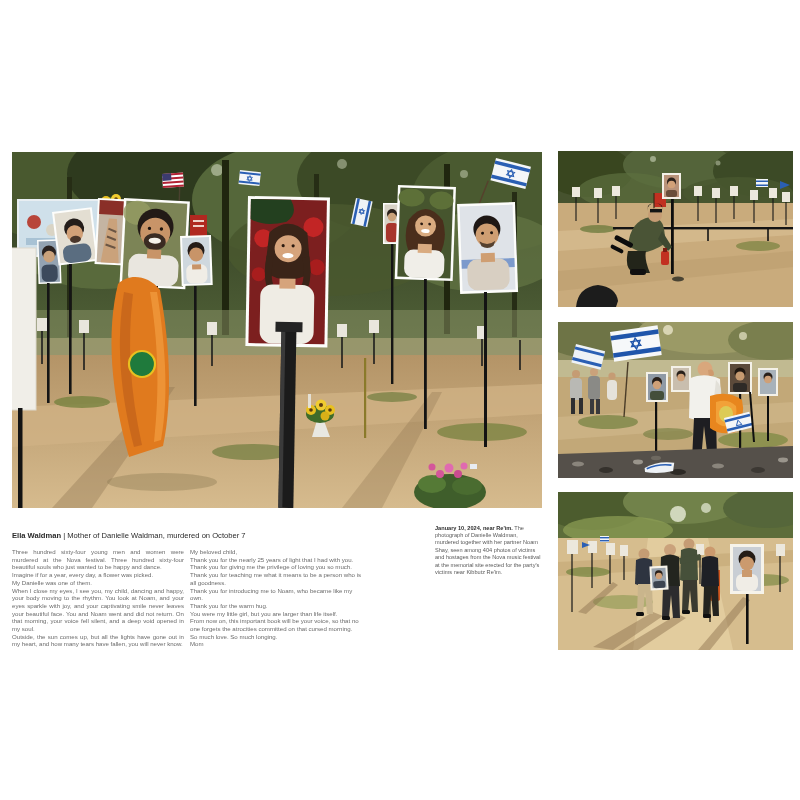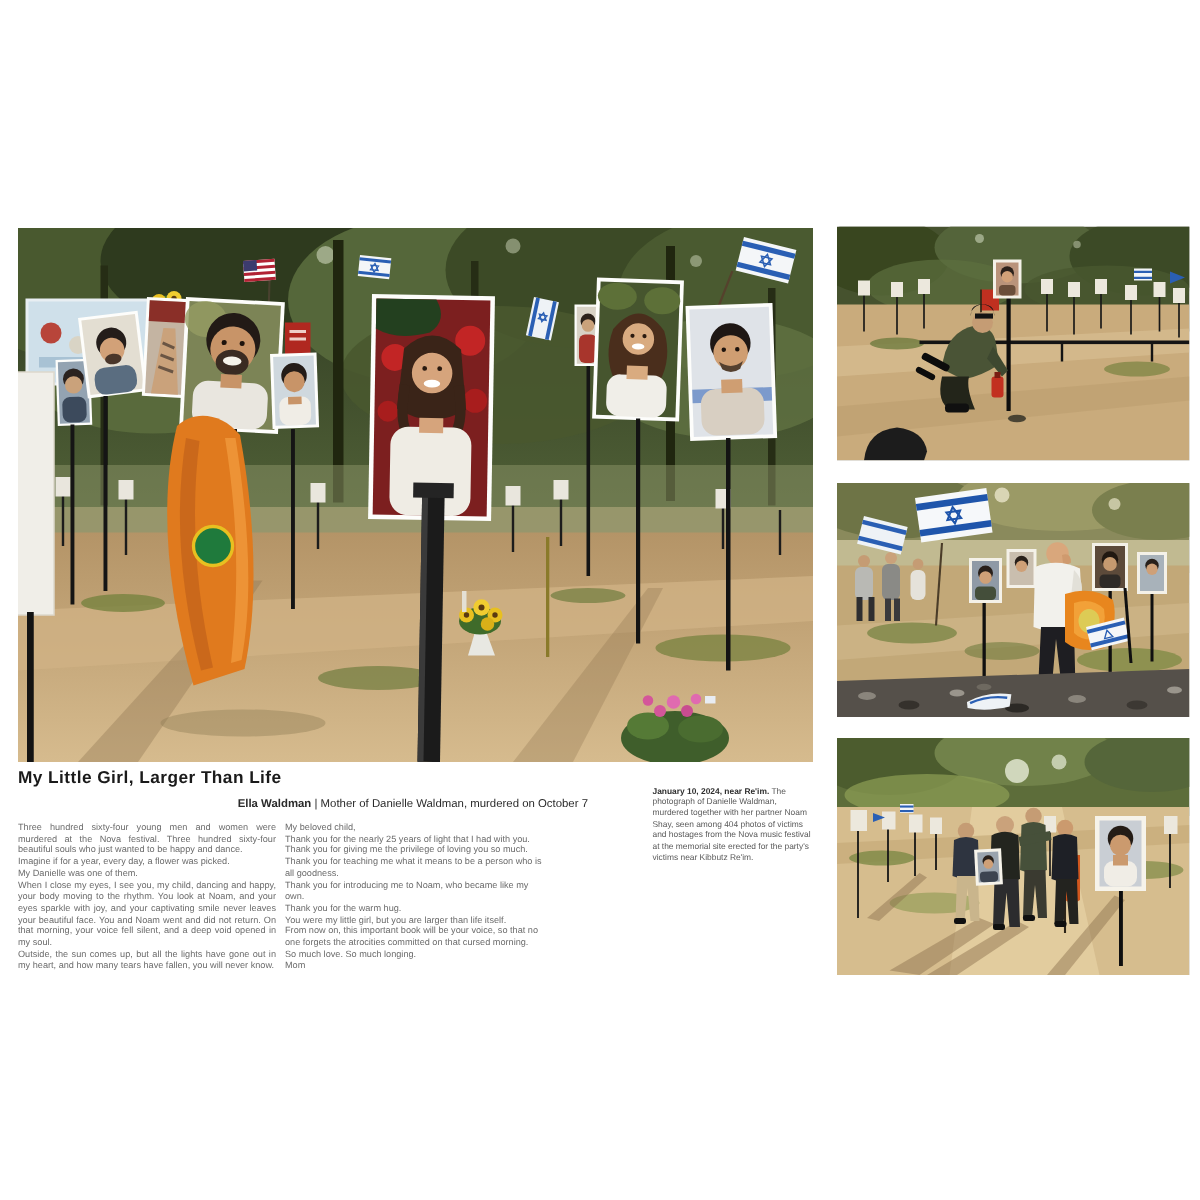--- a/index.html
+++ b/index.html
@@ -7,21 +7,21 @@
         font-family:"Liberation Sans",sans-serif;}
   figure{margin:0;padding:0;position:absolute;overflow:hidden;background:#ccc;}
   figure svg{display:block;width:100%;height:100%;}
   .photo-main{left:12px;top:152px;width:530px;height:356px;}
   .photo-s1{left:558px;top:151px;width:235px;height:156px;}
   .photo-s2{left:558px;top:322px;width:235px;height:156px;}
   .photo-s3{left:558px;top:492px;width:235px;height:158px;}
   .title{position:absolute;left:12px;top:513px;width:360px;margin:0;
          font-size:11.5px;font-weight:bold;letter-spacing:.3px;color:#1a1a1a;}
   .byline{position:absolute;left:12px;top:531px;width:380px;margin:0;
-          font-size:7.6px;color:#2a2a2a;font-weight:normal;text-align:right;}
+          font-size:7.6px;color:#2a2a2a;font-weight:normal;}
   .byline b{font-weight:bold;}
   .col{position:absolute;top:548px;font-size:6.1px;line-height:7.7px;color:#6b6b6b;
        text-align:justify;}
   .col p{margin:0;}
   .col-left{left:12px;width:172px;}
   .col-right{left:190px;width:176px;text-align:left;}
   .caption{position:absolute;left:435px;top:519px;width:108px;
            font-size:5.6px;line-height:7.4px;color:#5a5a5a;text-align:left;}
   .caption b{color:#2e2e2e;font-weight:bold;}
 </style>
@@ -587,21 +587,20 @@
         <rect x="94" y="76" width="14" height="20" fill="#9aa4ae"></rect>
         <circle cx="101" cy="82" r="3.8" fill="#29201a"></circle>
           <circle cx="101" cy="84" r="3.2" fill="#cfa077"></circle>
         <rect x="95" y="89" width="12" height="7" rx="2.5" fill="#3c4450"></rect>
       </g>
     </svg>
   </figure>
 
   <p class="caption"><b>January 10, 2024, near Re'im.</b><span> The photograph of Danielle Waldman, murdered together with her partner Noam Shay, seen among 404 photos of victims and hostages from the Nova music festival at the memorial site erected for the party's victims near Kibbutz Re'im.</span></p>
 
-  <h1 class="title">My Little Girl, Larger Than Life</h1>
   <h2 class="byline"><b>Ella Waldman</b><span> | Mother of Danielle Waldman, murdered on October 7</span></h2>
 
   <div class="col col-left">
     <p>Three hundred sixty-four young men and women were murdered at the Nova festival. Three hundred sixty-four beautiful souls who just wanted to be happy and dance.</p>
     <p>Imagine if for a year, every day, a flower was picked.</p>
     <p>My Danielle was one of them.</p>
     <p>When I close my eyes, I see you, my child, dancing and happy, your body moving to the rhythm. You look at Noam, and your eyes sparkle with joy, and your captivating smile never leaves your beautiful face. You and Noam went and did not return. On that morning, your voice fell silent, and a deep void opened in my soul.</p>
     <p>Outside, the sun comes up, but all the lights have gone out in my heart, and how many tears have fallen, you will never know.</p>
   </div>
 

